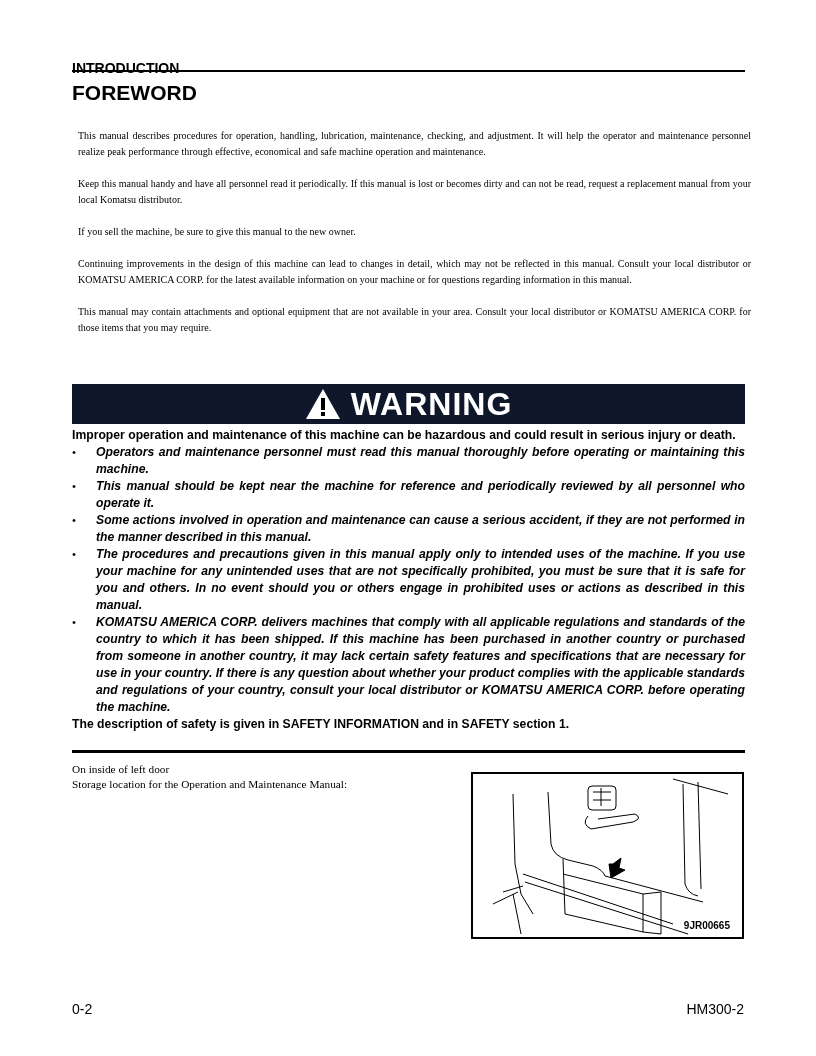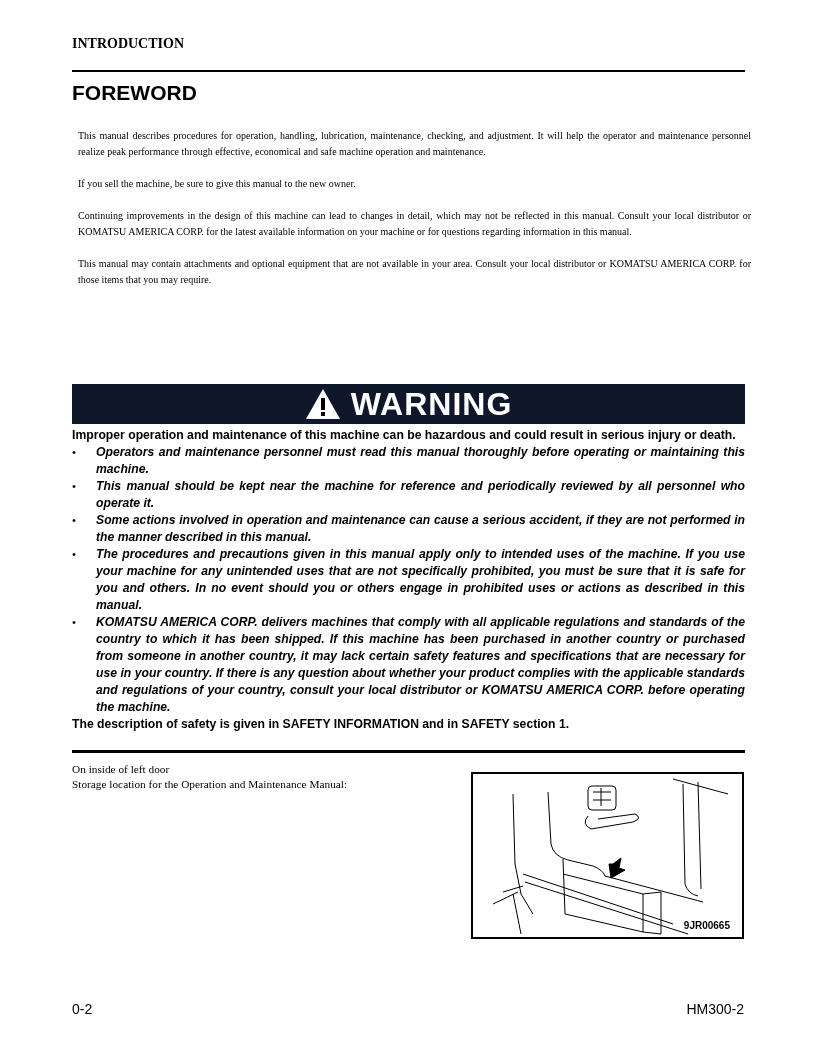--- a/index.html
+++ b/index.html
@@ -1,19 +1,19 @@
 <!DOCTYPE html>
 <html><head>
 <meta charset="utf-8">
 <style>
   html, body { margin: 0; padding: 0; background: #fff; }
   body { width: 816px; height: 1056px; position: relative; color: #000; overflow: hidden; }
   .sans { font-family: "Liberation Sans", sans-serif; }
   .serif { font-family: "Liberation Serif", serif; }
-  #section { position: absolute; left: 72px; top: 36px; font-size: 14px; font-weight: bold; font-family: Liberation Serif, serif; }
+  #section { position: absolute; left: 72px; top: 60px; font-size: 14px; font-weight: bold; }
   #rule { position: absolute; left: 72px; top: 70px; width: 673px; height: 2px; background: #000; }
   #title { position: absolute; left: 72px; top: 81px; font-size: 21px; font-weight: bold; }
   #body { position: absolute; left: 78px; top: 128px; width: 673px; font-size: 10px; line-height: 16px; text-align: justify; }
   #body p { margin: 0 0 16px 0; }
   #warn-bar { position: absolute; left: 72px; top: 384px; width: 673px; height: 40px; background: #0f172a; color: #fff; display: flex; align-items: center; justify-content: center; }
   #warn-bar .tri { width: 36px; height: 32px; margin-right: 10px; }
   #warn-bar .lbl { font-size: 32px; font-weight: bold; letter-spacing: 1px; }
   #warn { position: absolute; left: 72px; top: 427px; width: 673px; font-size: 12.2px; font-weight: bold; line-height: 17px; text-align: justify; }
   #warn ul { list-style: none; margin: 0; padding: 0; font-style: italic; }
   #warn li { position: relative; padding-left: 24px; }
@@ -27,20 +27,21 @@
 </style>
 </head>
 <body>
 
 <div id="section" class="sans">INTRODUCTION</div>
 <div id="rule"></div>
 <div id="title" class="sans">FOREWORD</div>
 
 <div id="body" class="serif">
   <p>This manual describes procedures for operation, handling, lubrication, maintenance, checking, and adjustment. It will help the operator and maintenance personnel realize peak performance through effective, economical and safe machine operation and maintenance.</p>
+  <p>Keep this manual handy and have all personnel read it periodically. If this manual is lost or becomes dirty and can not be read, request a replacement manual from your local Komatsu distributor.</p>
   <p>If you sell the machine, be sure to give this manual to the new owner.</p>
   <p>Continuing improvements in the design of this machine can lead to changes in detail, which may not be reflected in this manual. Consult your local distributor or KOMATSU AMERICA CORP. for the latest available information on your machine or for questions regarding information in this manual.</p>
   <p>This manual may contain attachments and optional equipment that are not available in your area. Consult your local distributor or KOMATSU AMERICA CORP. for those items that you may require.</p>
 </div>
 
 <div id="warn-bar" class="sans">
   <svg class="tri" viewBox="0 0 36 32">
     <polygon points="18,1 35,31 1,31" fill="#fff"></polygon>
     <rect x="16" y="10" width="4" height="12" fill="#000"></rect>
     <rect x="16" y="24" width="4" height="4" fill="#000"></rect>

